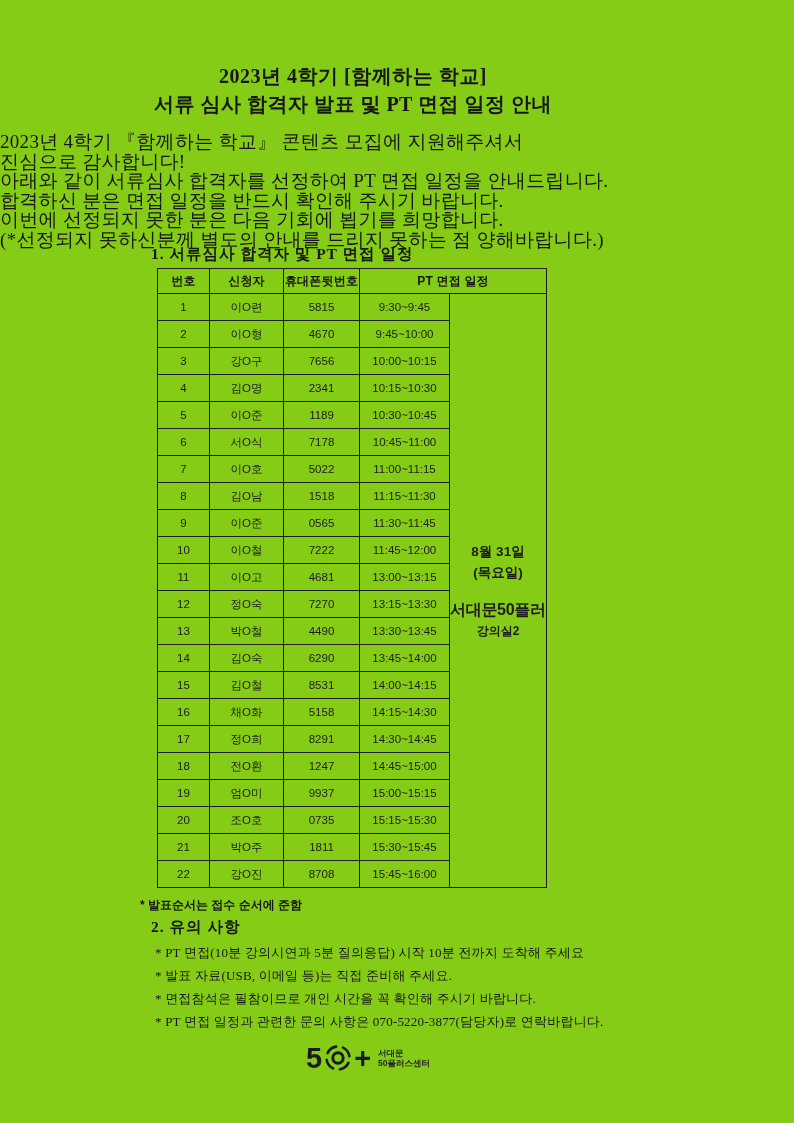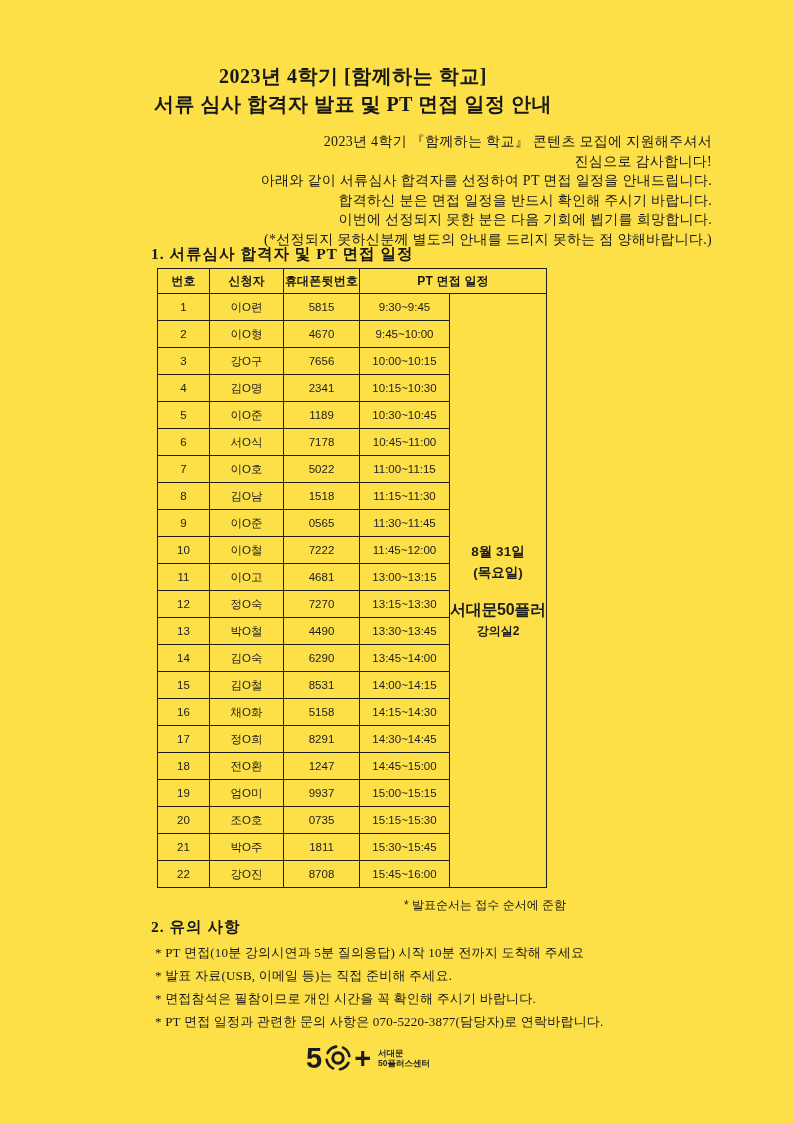--- a/index.html
+++ b/index.html
@@ -2,43 +2,43 @@
 <html><head>
 <meta charset="utf-8">
 <style>
   * { margin: 0; padding: 0; box-sizing: border-box; }
   html, body { background: #e8e8e8; }
   .page {
     position: relative;
     width: 794px;
     height: 1123px;
     margin: 0 auto;
-    background: #fde047;
+    background: #84cc16;
     color: #171717;
     font-family: "Liberation Serif", "DejaVu Serif", serif;
     overflow: hidden;
   }
 
   
   .title-block {
     position: absolute;
     top: 62px; left: 0; width: 706px;
     text-align: center;
     font-weight: bold;
     font-size: 20px;
     line-height: 28px;
     letter-spacing: 0.5px;
   }
 
   
   .intro-block {
     position: absolute;
     top: 132px; left: 0; width: 712px;
-    text-align: right;
-    font-size: 14px;
+    text-align: left;
+    font-size: 19px;
     line-height: 19.5px;
     letter-spacing: 0.3px;
     font-weight: 500;
   }
 
   
   .section-heading {
     position: absolute;
     left: 151px;
     font-size: 15.5px;
@@ -78,24 +78,24 @@
     color: #1c1c1c;
   }
   td.schedule-cell { vertical-align: middle; }
   .sc-date  { font-size: 13.5px; font-weight: bold; line-height: 21px; }
   .sc-venue { font-size: 16px;   font-weight: bold; margin-top: 17px; letter-spacing: -0.3px; }
   .sc-room  { font-size: 12px;   font-weight: bold; line-height: 20px; }
 
   
   .table-footnote {
     position: absolute;
-    top: 897px; left: 157px; width: 409px;
-    text-align: right;
+    top: 897px; left: 140px; width: 409px;
+    text-align: left;
     font-size: 12px;
-    font-weight: 400;
+    font-weight: 700;
     font-family: "Liberation Sans", "DejaVu Sans", sans-serif;
   }
 
   
   .notes-block {
     position: absolute;
     top: 941px; left: 155px; width: 600px;
     font-size: 13px;
     letter-spacing: 0.2px;
   }

